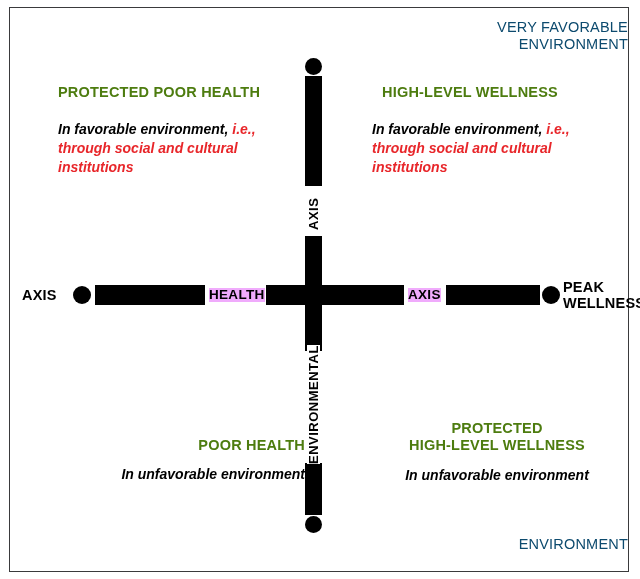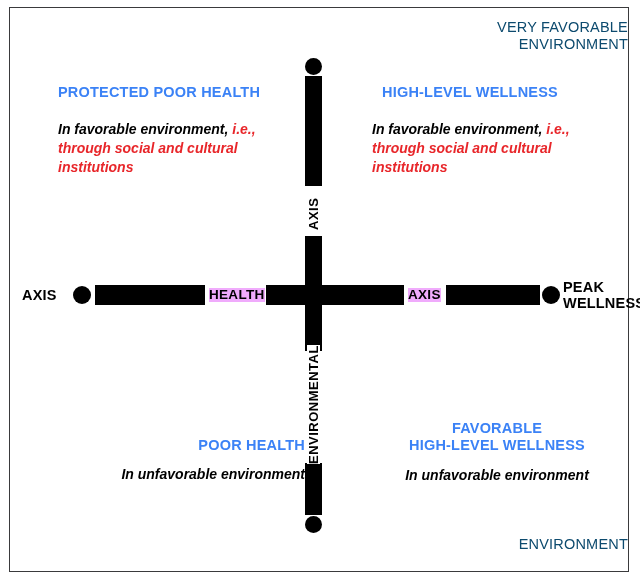--- a/index.html
+++ b/index.html
@@ -112,21 +112,21 @@
   
   .quadrant {
     position: absolute;
     color: #000000;
   }
   .q-title {
     font-weight: bold;
     font-size: 14.5px;
     line-height: 1.2;
     letter-spacing: 0.2px;
-    color: #3b82f6;
+    color: #4d7c0f;
   }
   .q-sub {
     font-weight: bold;
     font-style: italic;
     font-size: 14px;
     line-height: 1.33;
     color: #000000;
     margin-top: 19px;
   }
   .accent { color: #e8262a; }
@@ -196,20 +196,20 @@
       </div>
     </div>
 
     <div class="quadrant" id="quad-bl">
       <div class="q-title">POOR HEALTH</div>
       <div class="q-sub">In unfavorable environment</div>
     </div>
 
     <div class="quadrant" id="quad-br">
       <div class="q-title">
-        <div>FAVORABLE</div>
+        <div>PROTECTED</div>
         <div>HIGH-LEVEL WELLNESS</div>
       </div>
       <div class="q-sub">In unfavorable environment</div>
     </div>
 
   </div>
 </div>
 
 </body></html>

